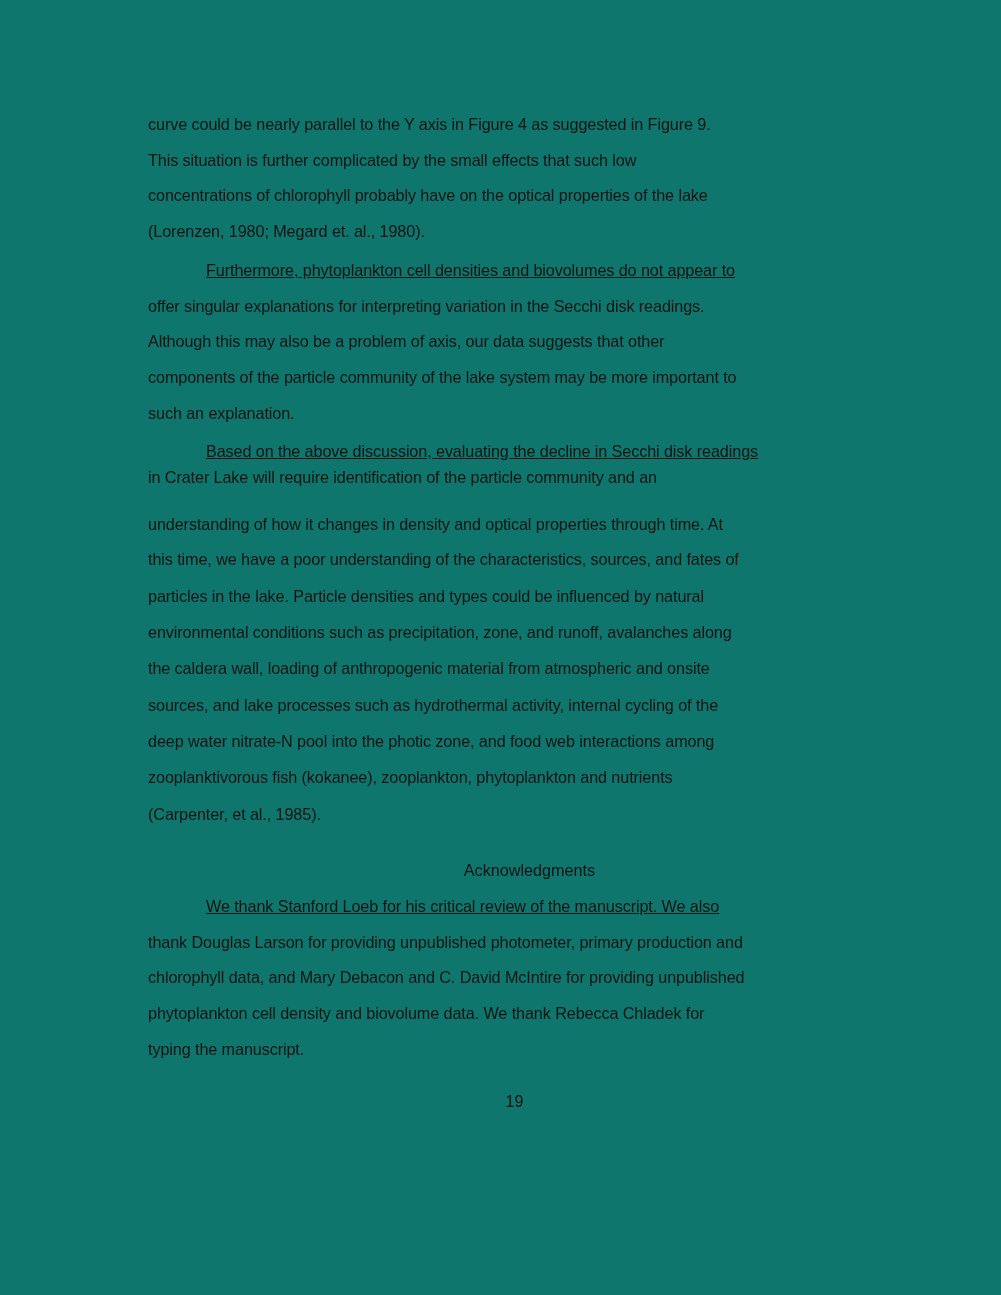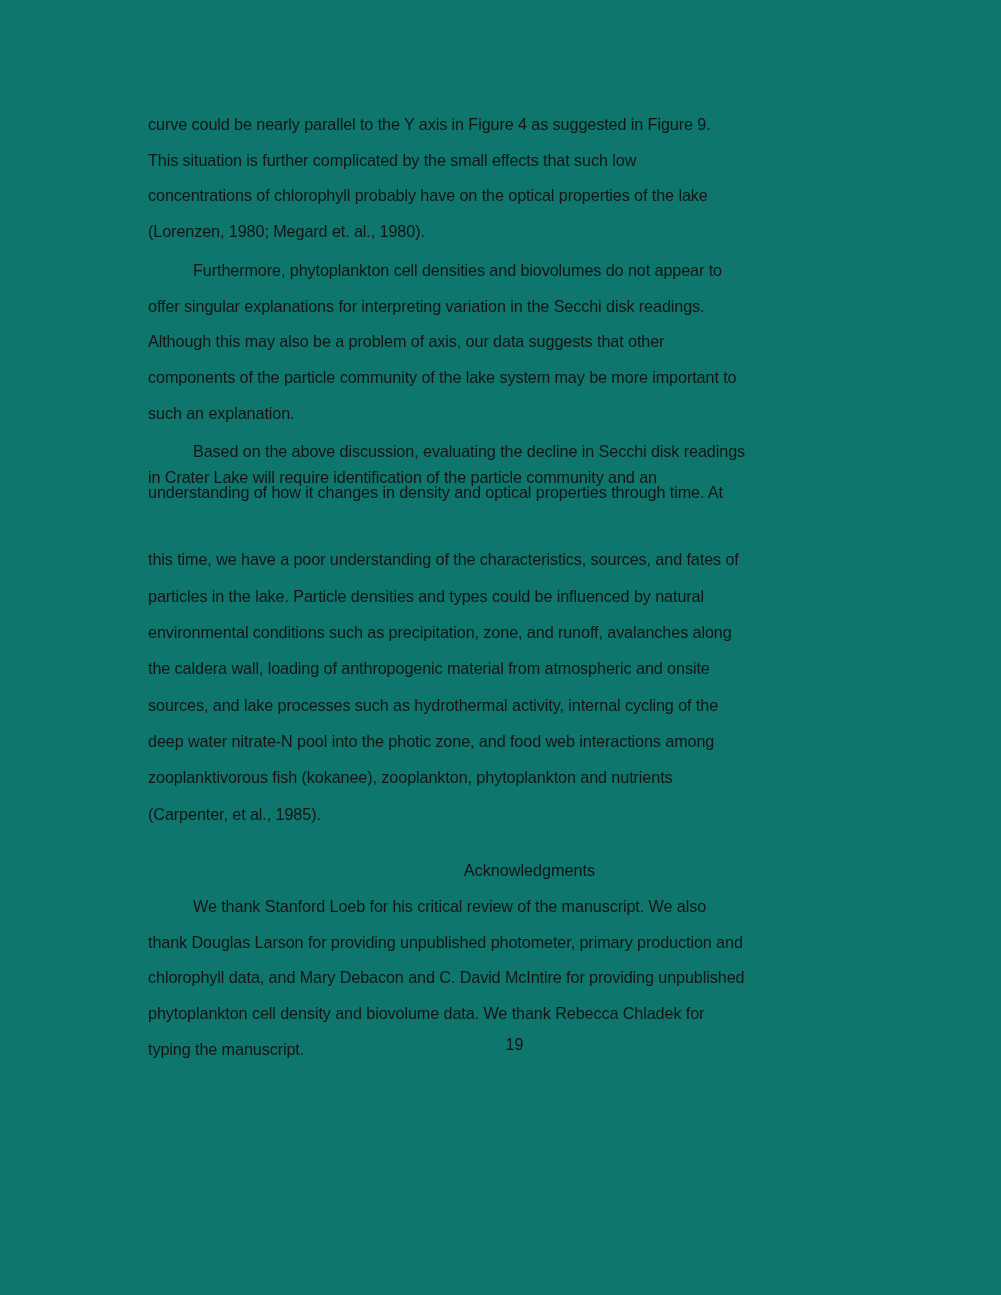--- a/index.html
+++ b/index.html
@@ -24,21 +24,21 @@
       background: #0f766e;
     }
     .line {
       position: absolute;
       left: 148px;
       font-size: 16.2px;
       line-height: 20px;
       white-space: nowrap;
       letter-spacing: -0.1px;
     }
-    .line.indent { left: 193px; }
+    .line.indent { left: 206px; text-decoration: underline; }
     .heading {
       position: absolute;
       left: 0;
       width: 1001px;
       text-align: center;
       font-size: 16.2px;
       line-height: 20px;
       padding-left: 58px;
       box-sizing: border-box;
     }
@@ -69,36 +69,36 @@
     <div class="line indent" style="top:260px">Furthermore, phytoplankton cell densities and biovolumes do not appear to</div>
     <div class="line" style="top:296px">offer singular explanations for interpreting variation in the Secchi disk readings.</div>
     <div class="line" style="top:331px">Although this may also be a problem of axis, our data suggests that other</div>
     <div class="line" style="top:367px">components of the particle community of the lake system may be more important to</div>
     <div class="line" style="top:403px">such an explanation.</div>
   </div>
 
   <div>
     <div class="line indent" style="top:441px">Based on the above discussion, evaluating the decline in Secchi disk readings</div>
     <div class="line" style="top:467px">in Crater Lake will require identification of the particle community and an</div>
-    <div class="line" style="top:482px">understanding of how it changes in density and optical properties through time.  At</div>
+    <div class="line" style="top:514px">understanding of how it changes in density and optical properties through time.  At</div>
     <div class="line" style="top:549px">this time, we have a poor understanding of the characteristics, sources, and fates of</div>
     <div class="line" style="top:586px">particles in the lake.  Particle densities and types could be influenced by natural</div>
     <div class="line" style="top:622px">environmental conditions such as precipitation, zone, and runoff, avalanches along</div>
     <div class="line" style="top:658px">the caldera wall, loading of anthropogenic material from atmospheric and onsite</div>
     <div class="line" style="top:695px">sources, and lake processes such as hydrothermal activity, internal cycling of the</div>
     <div class="line" style="top:731px">deep water nitrate-N pool into the photic zone, and food web interactions among</div>
     <div class="line" style="top:767px">zooplanktivorous fish (kokanee), zooplankton, phytoplankton and nutrients</div>
     <div class="line" style="top:804px">(Carpenter, et al., 1985).</div>
   </div>
 
   <div class="heading" style="top:860px">Acknowledgments</div>
 
   <div>
     <div class="line indent" style="top:896px">We thank Stanford Loeb for his critical review of the manuscript.  We also</div>
     <div class="line" style="top:932px">thank Douglas Larson for providing unpublished photometer, primary production and</div>
     <div class="line" style="top:967px">chlorophyll data, and Mary Debacon and C. David McIntire for providing unpublished</div>
     <div class="line" style="top:1003px">phytoplankton cell density and biovolume data.  We thank Rebecca Chladek for</div>
     <div class="line" style="top:1039px">typing the manuscript.</div>
   </div>
 
-  <div class="page-number" style="top:1035px">19</div>
+  <div class="page-number" style="top:1092px">19</div>
 
 </div>
 
 </body></html>

